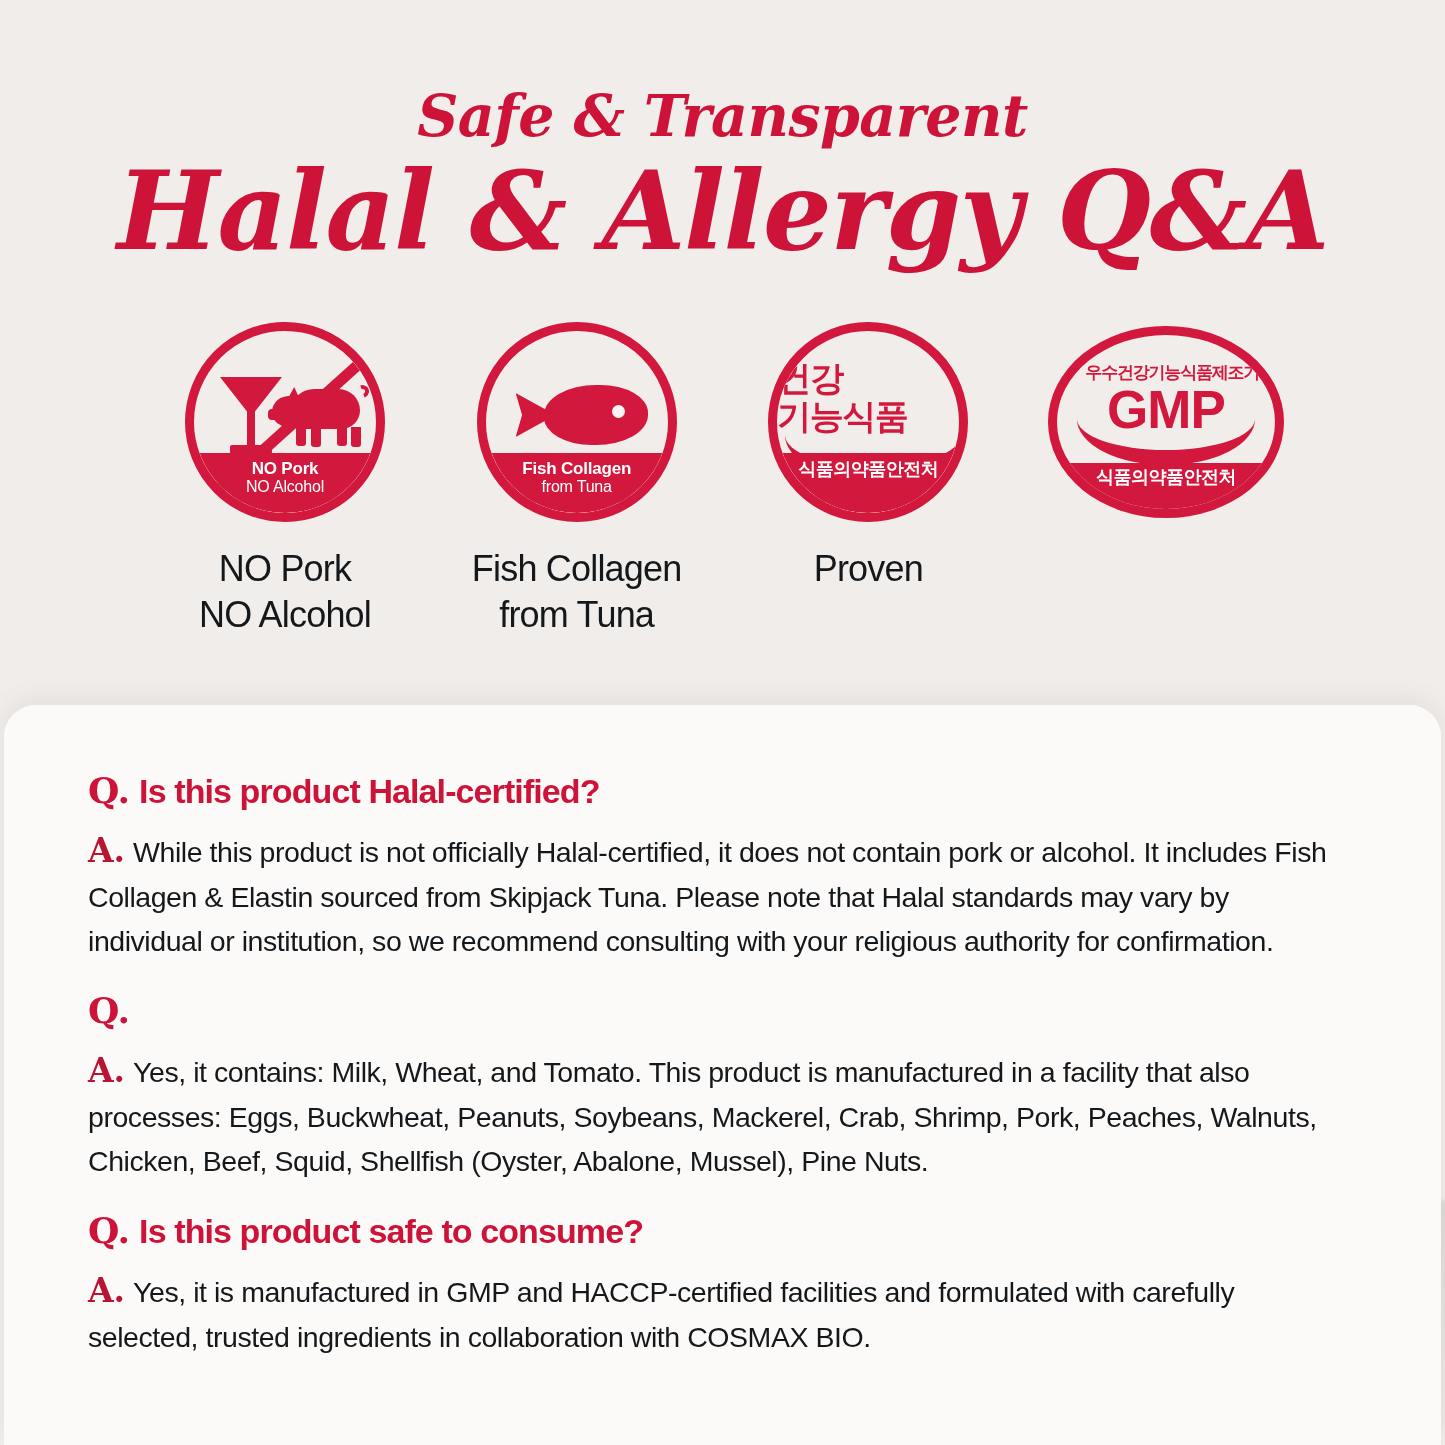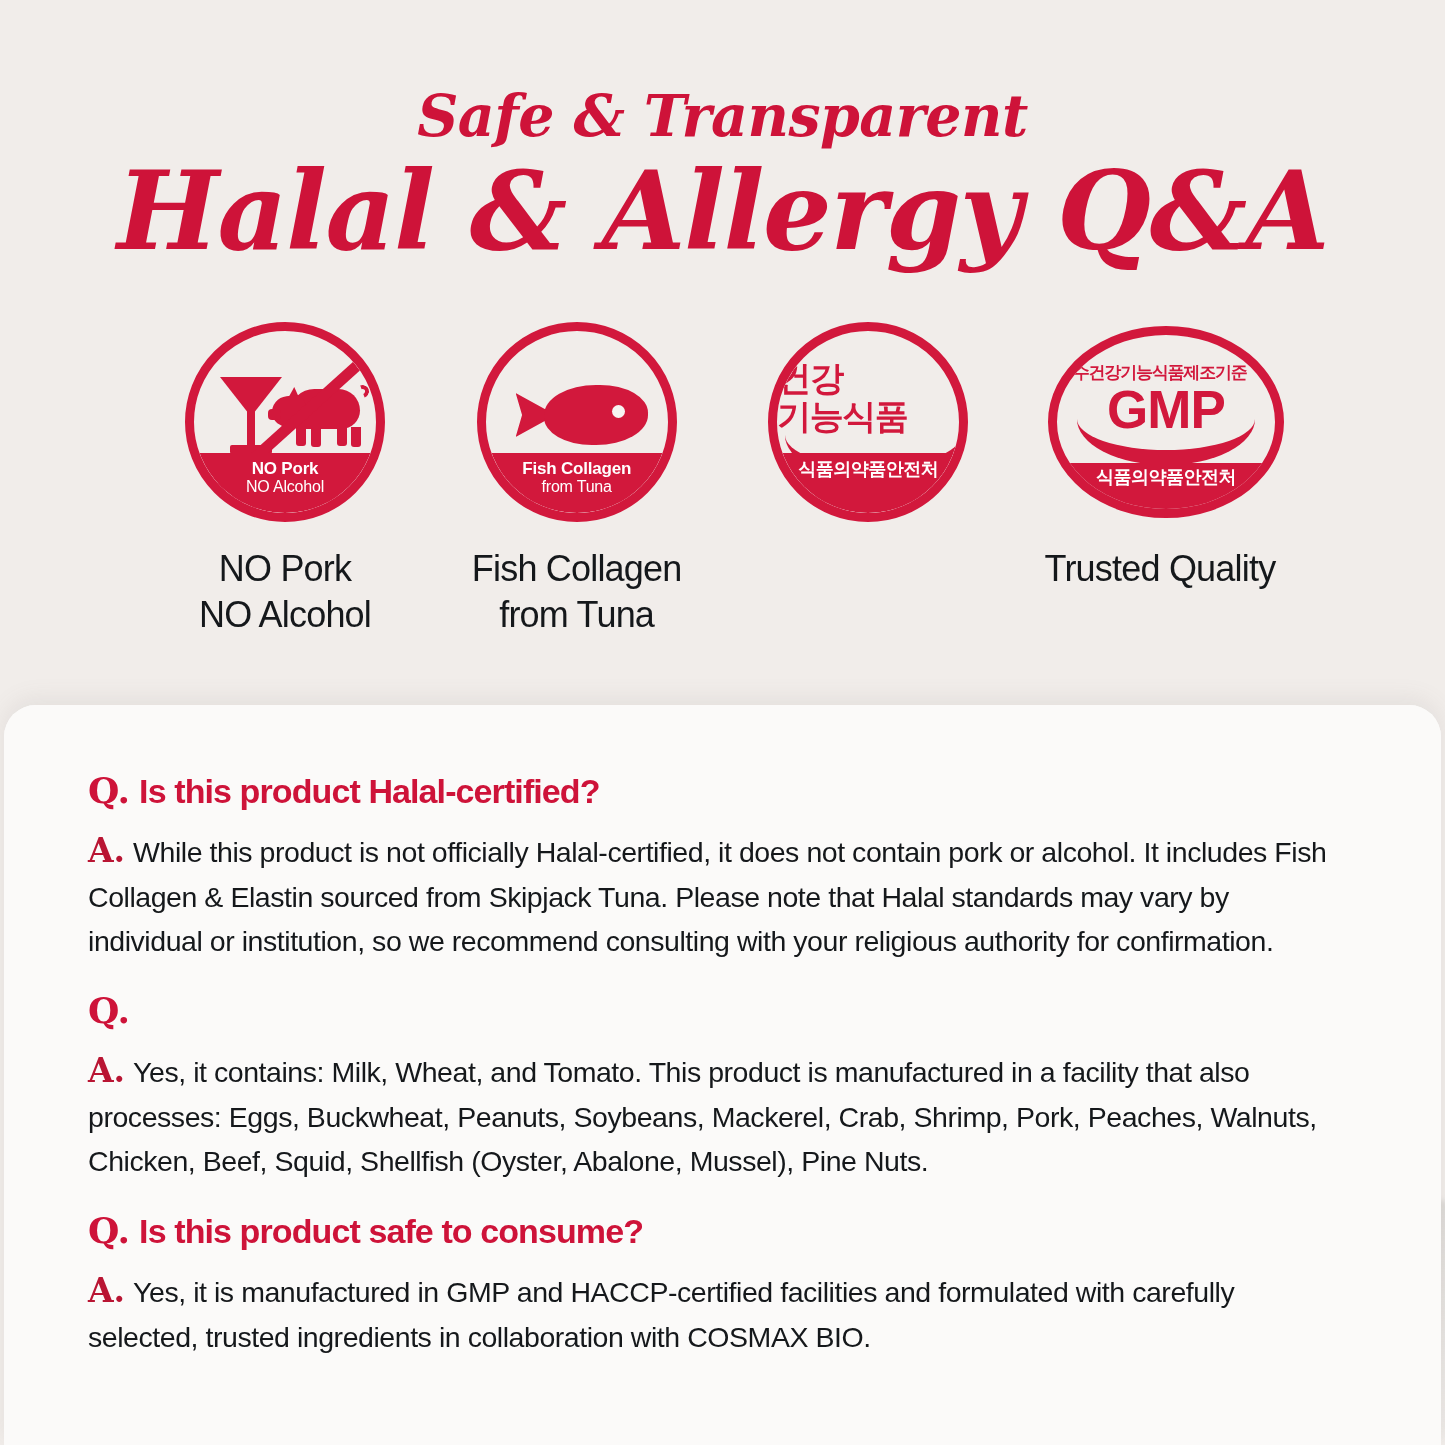--- a/index.html
+++ b/index.html
@@ -338,21 +338,21 @@
     overflow: hidden;
   }
   .oval .band {
     left: -14px; right: -14px; bottom: -10px;
     height: 56px;
     padding-top: 4px;
   }
   .gmp-top {
     position: absolute;
     left: 0; right: 0; top: 26px;
-    text-align: left;
+    text-align: right;
     color: #D2183C;
     font-size: 17px;
     font-weight: 700;
     letter-spacing: -1.2px;
     font-family: Liberation Mono, monospace;
   }
   .gmp-main {
     position: absolute;
     left: 0; right: 0; top: 44px;
     text-align: center;
@@ -535,36 +535,36 @@
                 <span class="k2">기능식품</span>
               </div>
               <div class="swoosh"></div>
               <div class="band">
                 <span class="kr">식품의약품안전처</span>
               </div>
             </div>
           </div>
         </div>
         <div class="badge-caption">
+          <div>Proven</div>
         </div>
       </div>
 
       <div class="badge-col">
         <div class="badge-mark">
           <div class="oval">
             <div class="gmp-top">우수건강기능식품제조기준</div>
             <div class="gmp-main">GMP</div>
             <div class="gmp-swoosh"></div>
             <div class="band">
               <span class="kr">식품의약품안전처</span>
             </div>
           </div>
         </div>
         <div class="badge-caption">
-          <div>Trusted Quality</div>
         </div>
       </div>
 
     </div>
   </div>
 
   <div class="qa-card">
     <div class="qa-card-tint"></div>
 
     <div class="qa-body">

